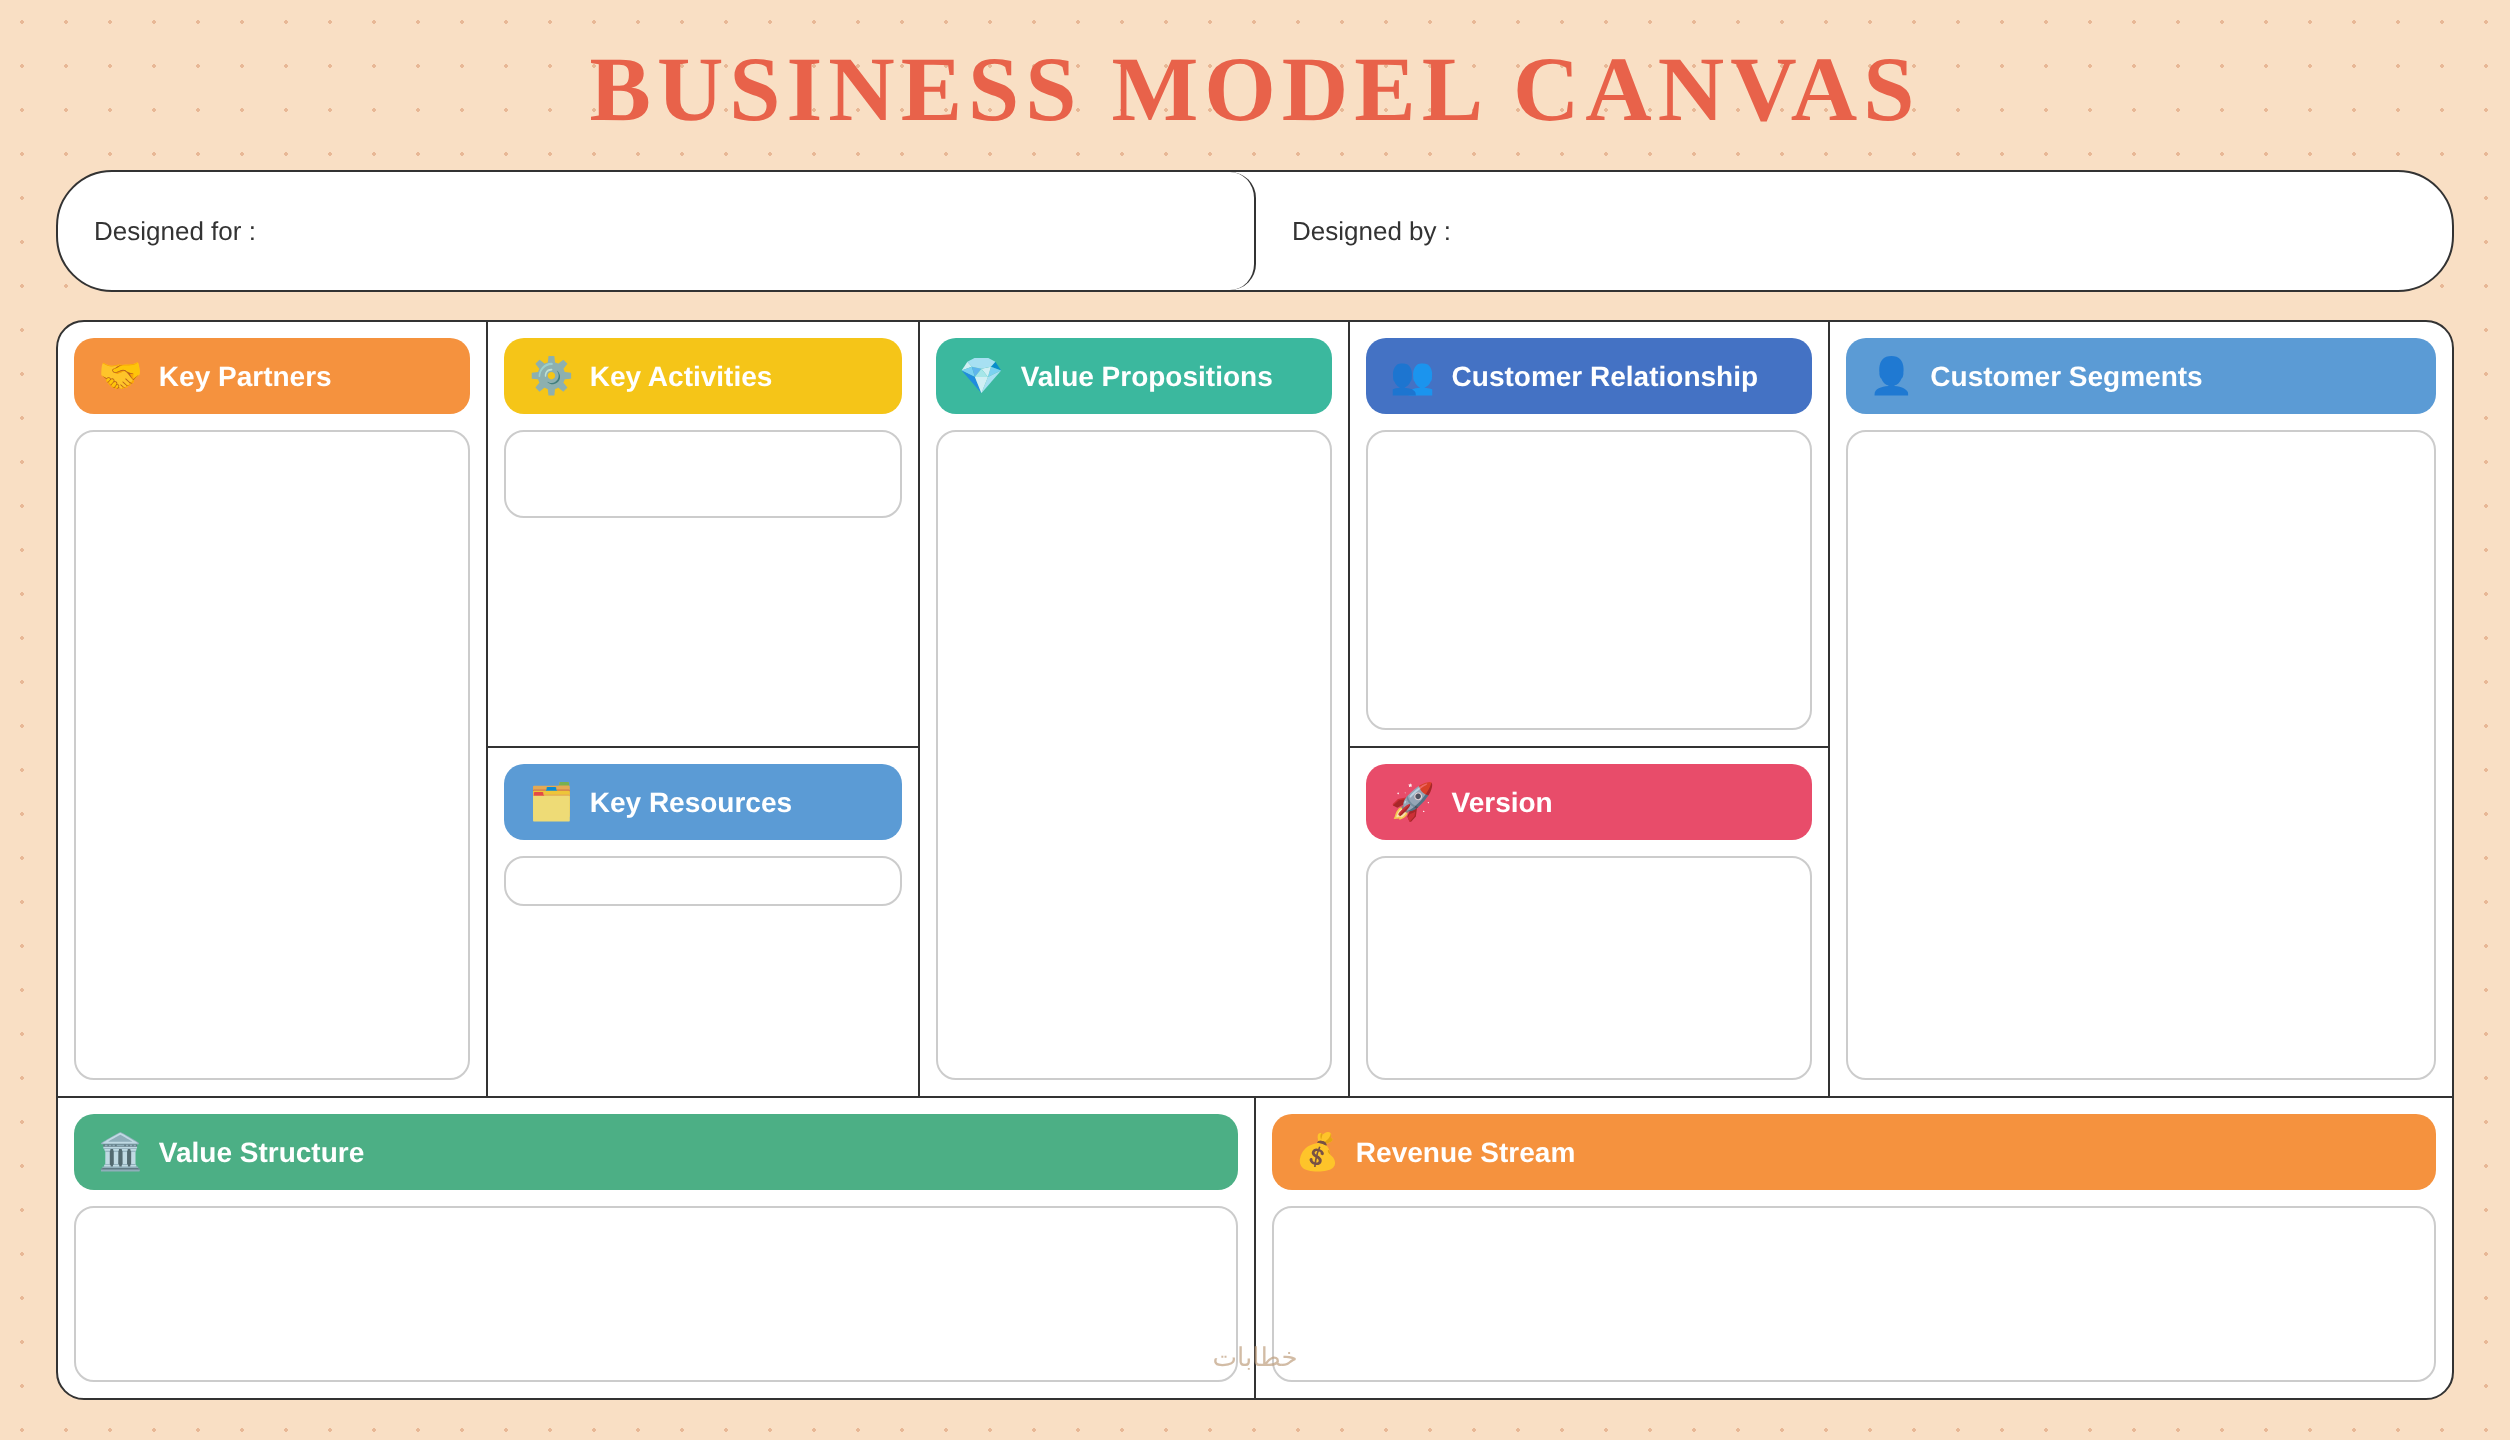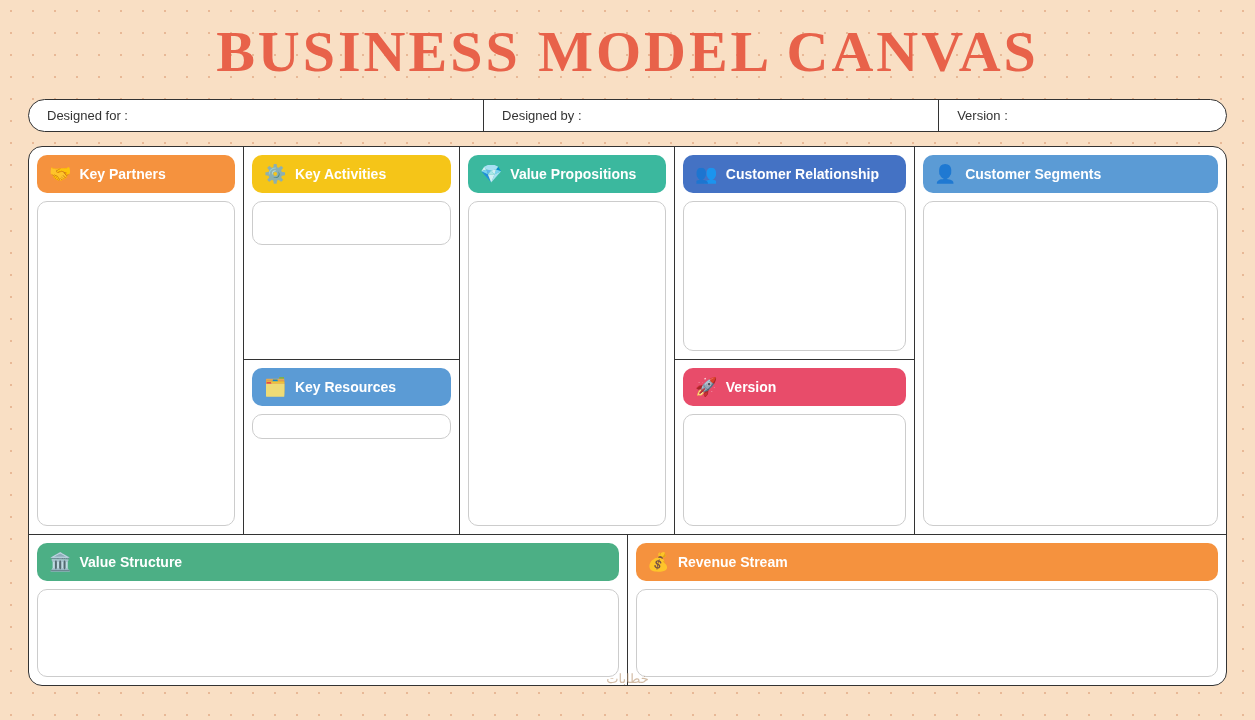--- a/index.html
+++ b/index.html
@@ -26,45 +26,46 @@
 
     .page-wrapper {
       position: relative;
       z-index: 1;
       padding: 18px 28px 18px 28px;
     }
 
     
     .title {
       text-align: center;
-      font-size: 58px;
+      font-size: 46px;
       font-weight: 800;
       color: #e8624a;
       letter-spacing: 3px;
       margin-bottom: 14px;
       font-family: Georgia, serif;
     }
 
     
     .meta-row {
       display: flex;
       gap: 0;
       margin-bottom: 14px;
       border: 1.5px solid #333;
       border-radius: 28px;
       overflow: hidden;
       background: white;
     }
 
     .meta-field {
       flex: 1;
-      padding: 8px 18px;
+      padding: 22px 18px;
       font-size: 13px;
       color: #333;
       border-right: 1.5px solid #333;
+      border-radius: 13px;
     }
 
     .meta-field:last-child {
       border-right: none;
     }
 
     .meta-field.narrow {
       flex: 0.6;
     }
 
@@ -207,24 +208,20 @@
 
   <div class="meta-row">
     <div class="meta-field">
       <span>Designed for :</span>
       <span></span>
     </div>
     <div class="meta-field">
       <span>Designed by :</span>
       <span></span>
     </div>
-    <div class="meta-field narrow">
-      <span>Version :</span>
-      <span></span>
-    </div>
   </div>
 
   <div class="canvas-outer">
 
     <div class="canvas-main">
 
       <div class="col-partners">
         <div class="cell">
           <div class="cell-header bg-orange">
             <span class="icon">🤝</span>

